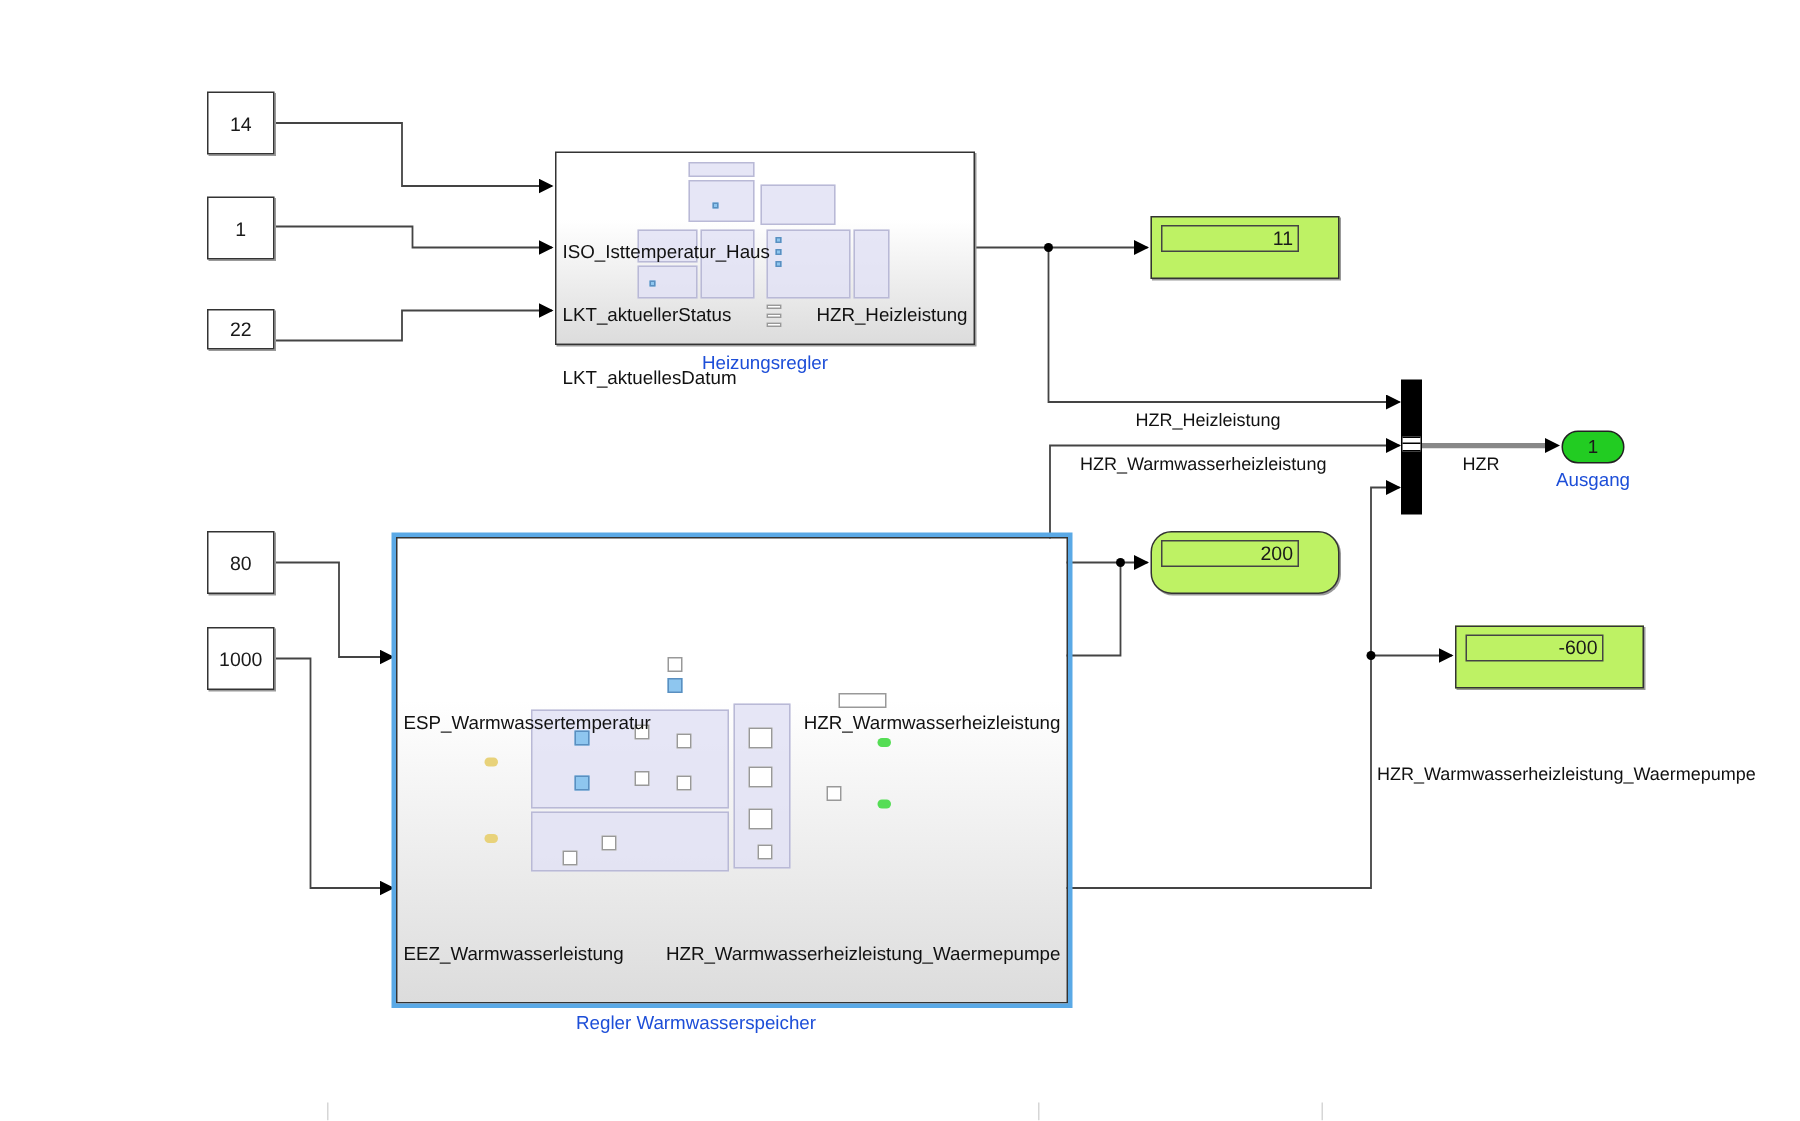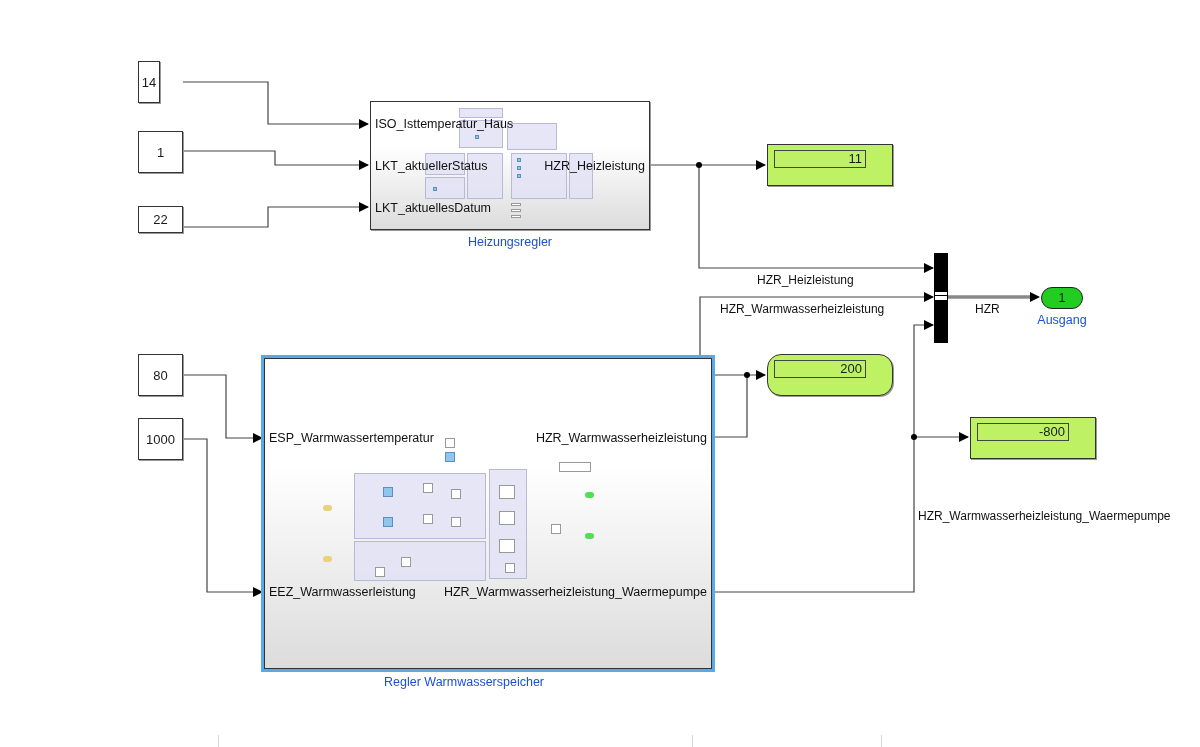--- a/index.html
+++ b/index.html
@@ -5,21 +5,21 @@
   html, body { margin:0; padding:0; background:#ffffff; }
   body { width:1200px; height:747px; position:relative; overflow:hidden;
          font-family:"Liberation Sans", sans-serif; color:#1a1a1a; }
   #canvas { position:absolute; left:0; top:0; width:1200px; height:747px; }
   .blk { position:absolute; box-sizing:border-box; }
   .const { background:#fff; border:1.5px solid #333; box-shadow:1px 1px 0 #999;
            display:flex; align-items:center; justify-content:center; font-size:13px; }
   .subsys { border:1.5px solid #333; background:linear-gradient(#ffffff 0%, #ffffff 35%, #dcdcdc 100%);
             box-shadow:1px 1px 0 #999; }
   .subsys.selected { outline:3px solid #5aa9e6; outline-offset:0px; }
-  .port-lbl { position:absolute; font-size:12.5px; white-space:nowrap; color:#111; }
+  .port-lbl { position:absolute; font-size:12.5px; white-space:nowrap; color:#111;margin-top:44px; }
   .blk-name { position:absolute; font-size:12.5px; white-space:nowrap; text-align:center; color:#1d4ed8; }
   .display { background:#bef264; border:1.5px solid #333; box-shadow:1px 1px 0 #999; }
   .display .val { position:absolute; left:6px; right:22px; top:5px; height:18px; border:1px solid #444;
                   box-sizing:border-box; text-align:right; font-size:13px; line-height:16px; padding-right:3px; }
   .mux { background:#000; }
   .outport { background:#22cc22; border:1.5px solid #222; border-radius:12px;
              display:flex; align-items:center; justify-content:center; font-size:12.5px; }
   .sig-lbl { position:absolute; font-size:12px; white-space:nowrap; color:#111; }
   .inner { position:absolute; border:1px solid #b9b9d6; background:rgba(226,226,245,0.85); box-sizing:border-box; }
   .tiny { position:absolute; background:#fff; border:1px solid #999; box-sizing:border-box; }
@@ -64,21 +64,21 @@
     </g>
 
     <line x1="948" y1="297" x2="1030" y2="297" stroke="#888" stroke-width="3.5"></line>
     <path d="M1030,292 L1040,297 L1030,302 z" fill="#000"></path>
 
     <circle cx="699" cy="165" r="3" fill="#000"></circle>
     <circle cx="747" cy="375" r="3" fill="#000"></circle>
     <circle cx="914" cy="437" r="3" fill="#000"></circle>
   </svg>
 
-  <div class="blk const" style="left:138px;top:61px;width:22px;height:42px;">
+  <div class="blk const" style="left:138px;top:61px;width:45px;height:42px;">
     <span>14</span>
   </div>
   <div class="blk const" style="left:138px;top:131px;width:45px;height:42px;">
     <span>1</span>
   </div>
   <div class="blk const" style="left:138px;top:206px;width:45px;height:27px;">
     <span>22</span>
   </div>
   <div class="blk const" style="left:138px;top:354px;width:45px;height:42px;">
     <span>80</span>
@@ -146,21 +146,21 @@
   </div>
   <div class="blk-name" style="left:264px;top:675px;width:400px;">Regler Warmwasserspeicher</div>
 
   <div class="blk display" style="left:767px;top:144px;width:126px;height:42px;">
     <div class="val" style="right:26px;">11</div>
   </div>
   <div class="blk display" style="left:767px;top:354px;width:126px;height:42px;border-radius:14px;">
     <div class="val" style="right:26px;">200</div>
   </div>
   <div class="blk display" style="left:970px;top:417px;width:126px;height:42px;">
-    <div class="val" style="right:26px;">-800</div>
+    <div class="val" style="right:26px;">-600</div>
   </div>
 
   <div class="blk mux" style="left:934px;top:253px;width:14px;height:90px;">
     <div style="position:absolute;left:1px;top:38px;width:12px;height:10px;background:#fff;border-top:1px solid #000;border-bottom:1px solid #000;box-sizing:border-box;">
       <div style="position:absolute;left:0;right:0;top:3px;height:1px;background:#000;"></div>
     </div>
   </div>
 
   <div class="blk outport" style="left:1041px;top:287px;width:42px;height:22px;">
     <span>1</span>

